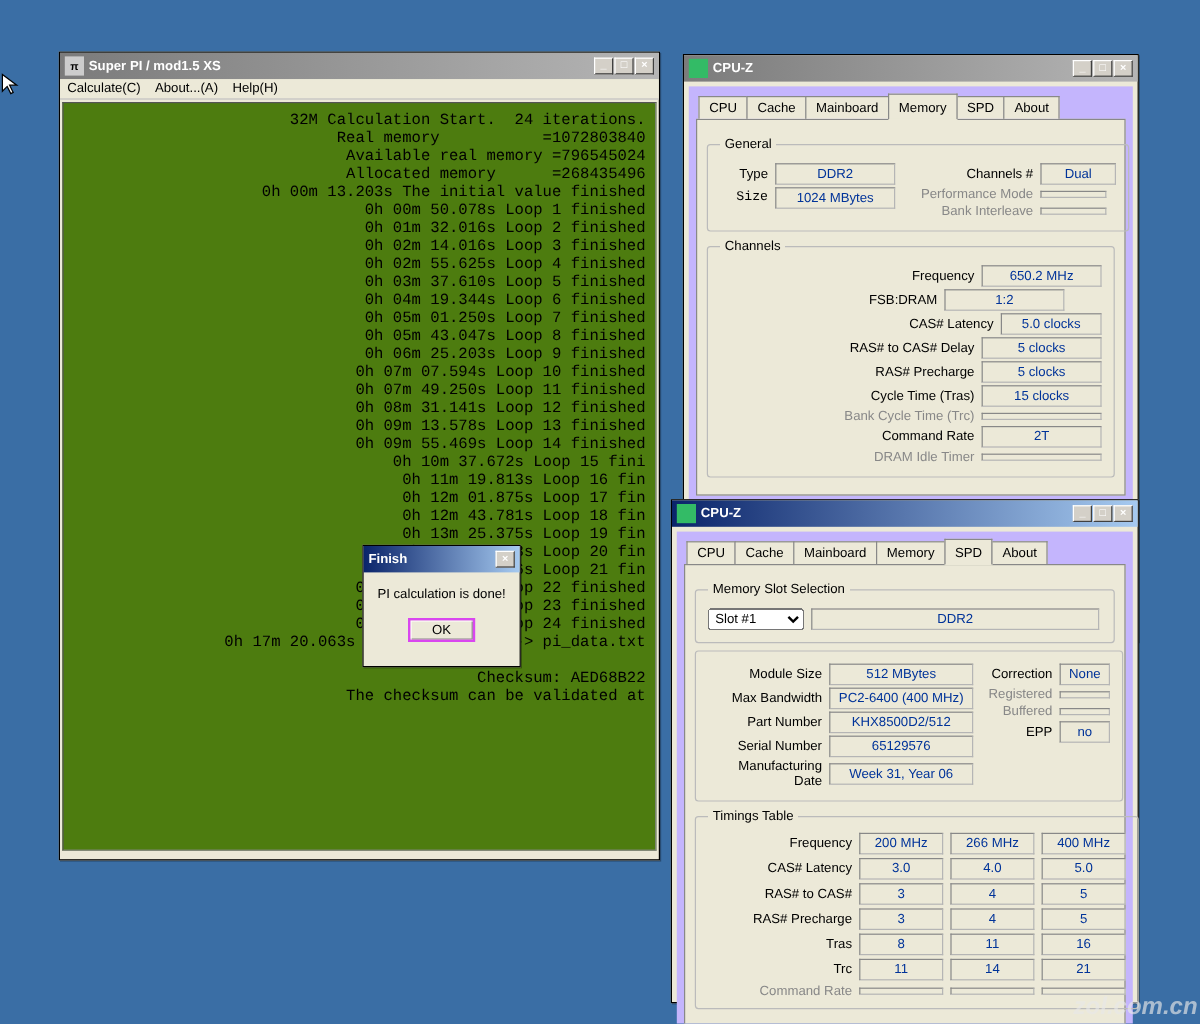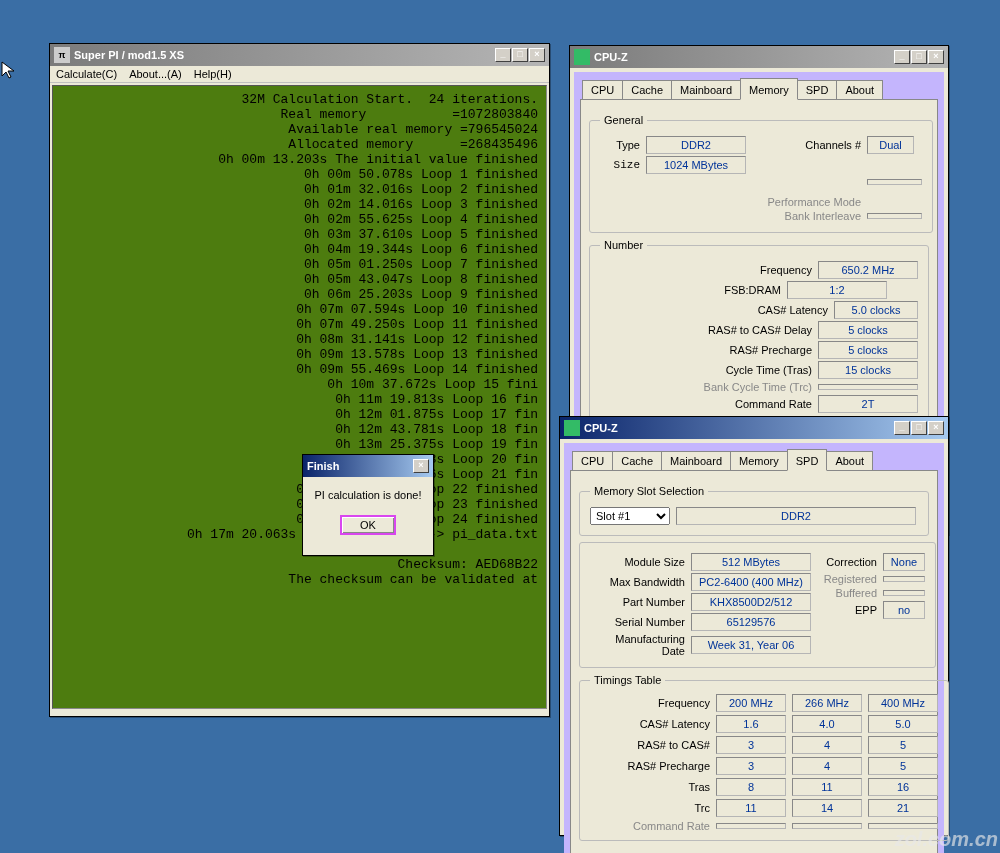--- a/index.html
+++ b/index.html
@@ -232,35 +232,35 @@
                 <span class="valbox" style="width:100px;">DDR2</span>
               </div>
             <div class="row">
                 <span class="lbl" style="width:40px;font-family:Liberation Mono, monospace;">Size</span>
                 <span class="valbox" style="width:100px;">1024 MBytes</span>
               </div>
           </div>
           <div style="flex:1;">
             <div class="row">
                 <span class="lbl" style="width:95px;">Channels #</span>
-                <span class="valbox" style="width:47px;">Dual</span>
+                <span class="valbox" style="width:63px;">Dual</span>
               </div>
             <div class="row">
-                <span class="lbl gray" style="width:95px;margin-top:40px;">Performance Mode</span>
+                <span class="lbl gray" style="width:95px;">Performance Mode</span>
                 <span class="valbox gray" style="width:55px;"></span>
               </div>
             <div class="row">
                 <span class="lbl gray" style="width:95px;">Bank Interleave</span>
                 <span class="valbox gray" style="width:55px;"></span>
               </div>
           </div>
         </div>
       </fieldset>
       <fieldset>
-        <legend>Number</legend>
+        <legend>Channels</legend>
         <div id="memtimings">
             <div class="row" style="justify-content: flex-end;">
               <span class="lbl" style="width: 150px;">Frequency</span>
               <span class="valbox" style="width: 100px;">650.2 MHz</span>
             </div>
             <div class="row" style="justify-content: center;">
               <span class="lbl" style="width: 150px;">FSB:DRAM</span>
               <span class="valbox" style="width: 100px;">1:2</span>
             </div>
             <div class="row" style="justify-content: flex-end;">
@@ -374,21 +374,21 @@
         </div>
       </fieldset>
       <fieldset>
         <legend>Timings Table</legend>
         <div class="timing-grid" id="timingtable">
             <span class="lbl">Frequency</span>
             <span class="valbox">200 MHz</span>
             <span class="valbox">266 MHz</span>
             <span class="valbox">400 MHz</span>
             <span class="lbl">CAS# Latency</span>
-            <span class="valbox">1.6</span>
+            <span class="valbox">3.0</span>
             <span class="valbox">4.0</span>
             <span class="valbox">5.0</span>
             <span class="lbl">RAS# to CAS#</span>
             <span class="valbox">3</span>
             <span class="valbox">4</span>
             <span class="valbox">5</span>
             <span class="lbl">RAS# Precharge</span>
             <span class="valbox">3</span>
             <span class="valbox">4</span>
             <span class="valbox">5</span>

